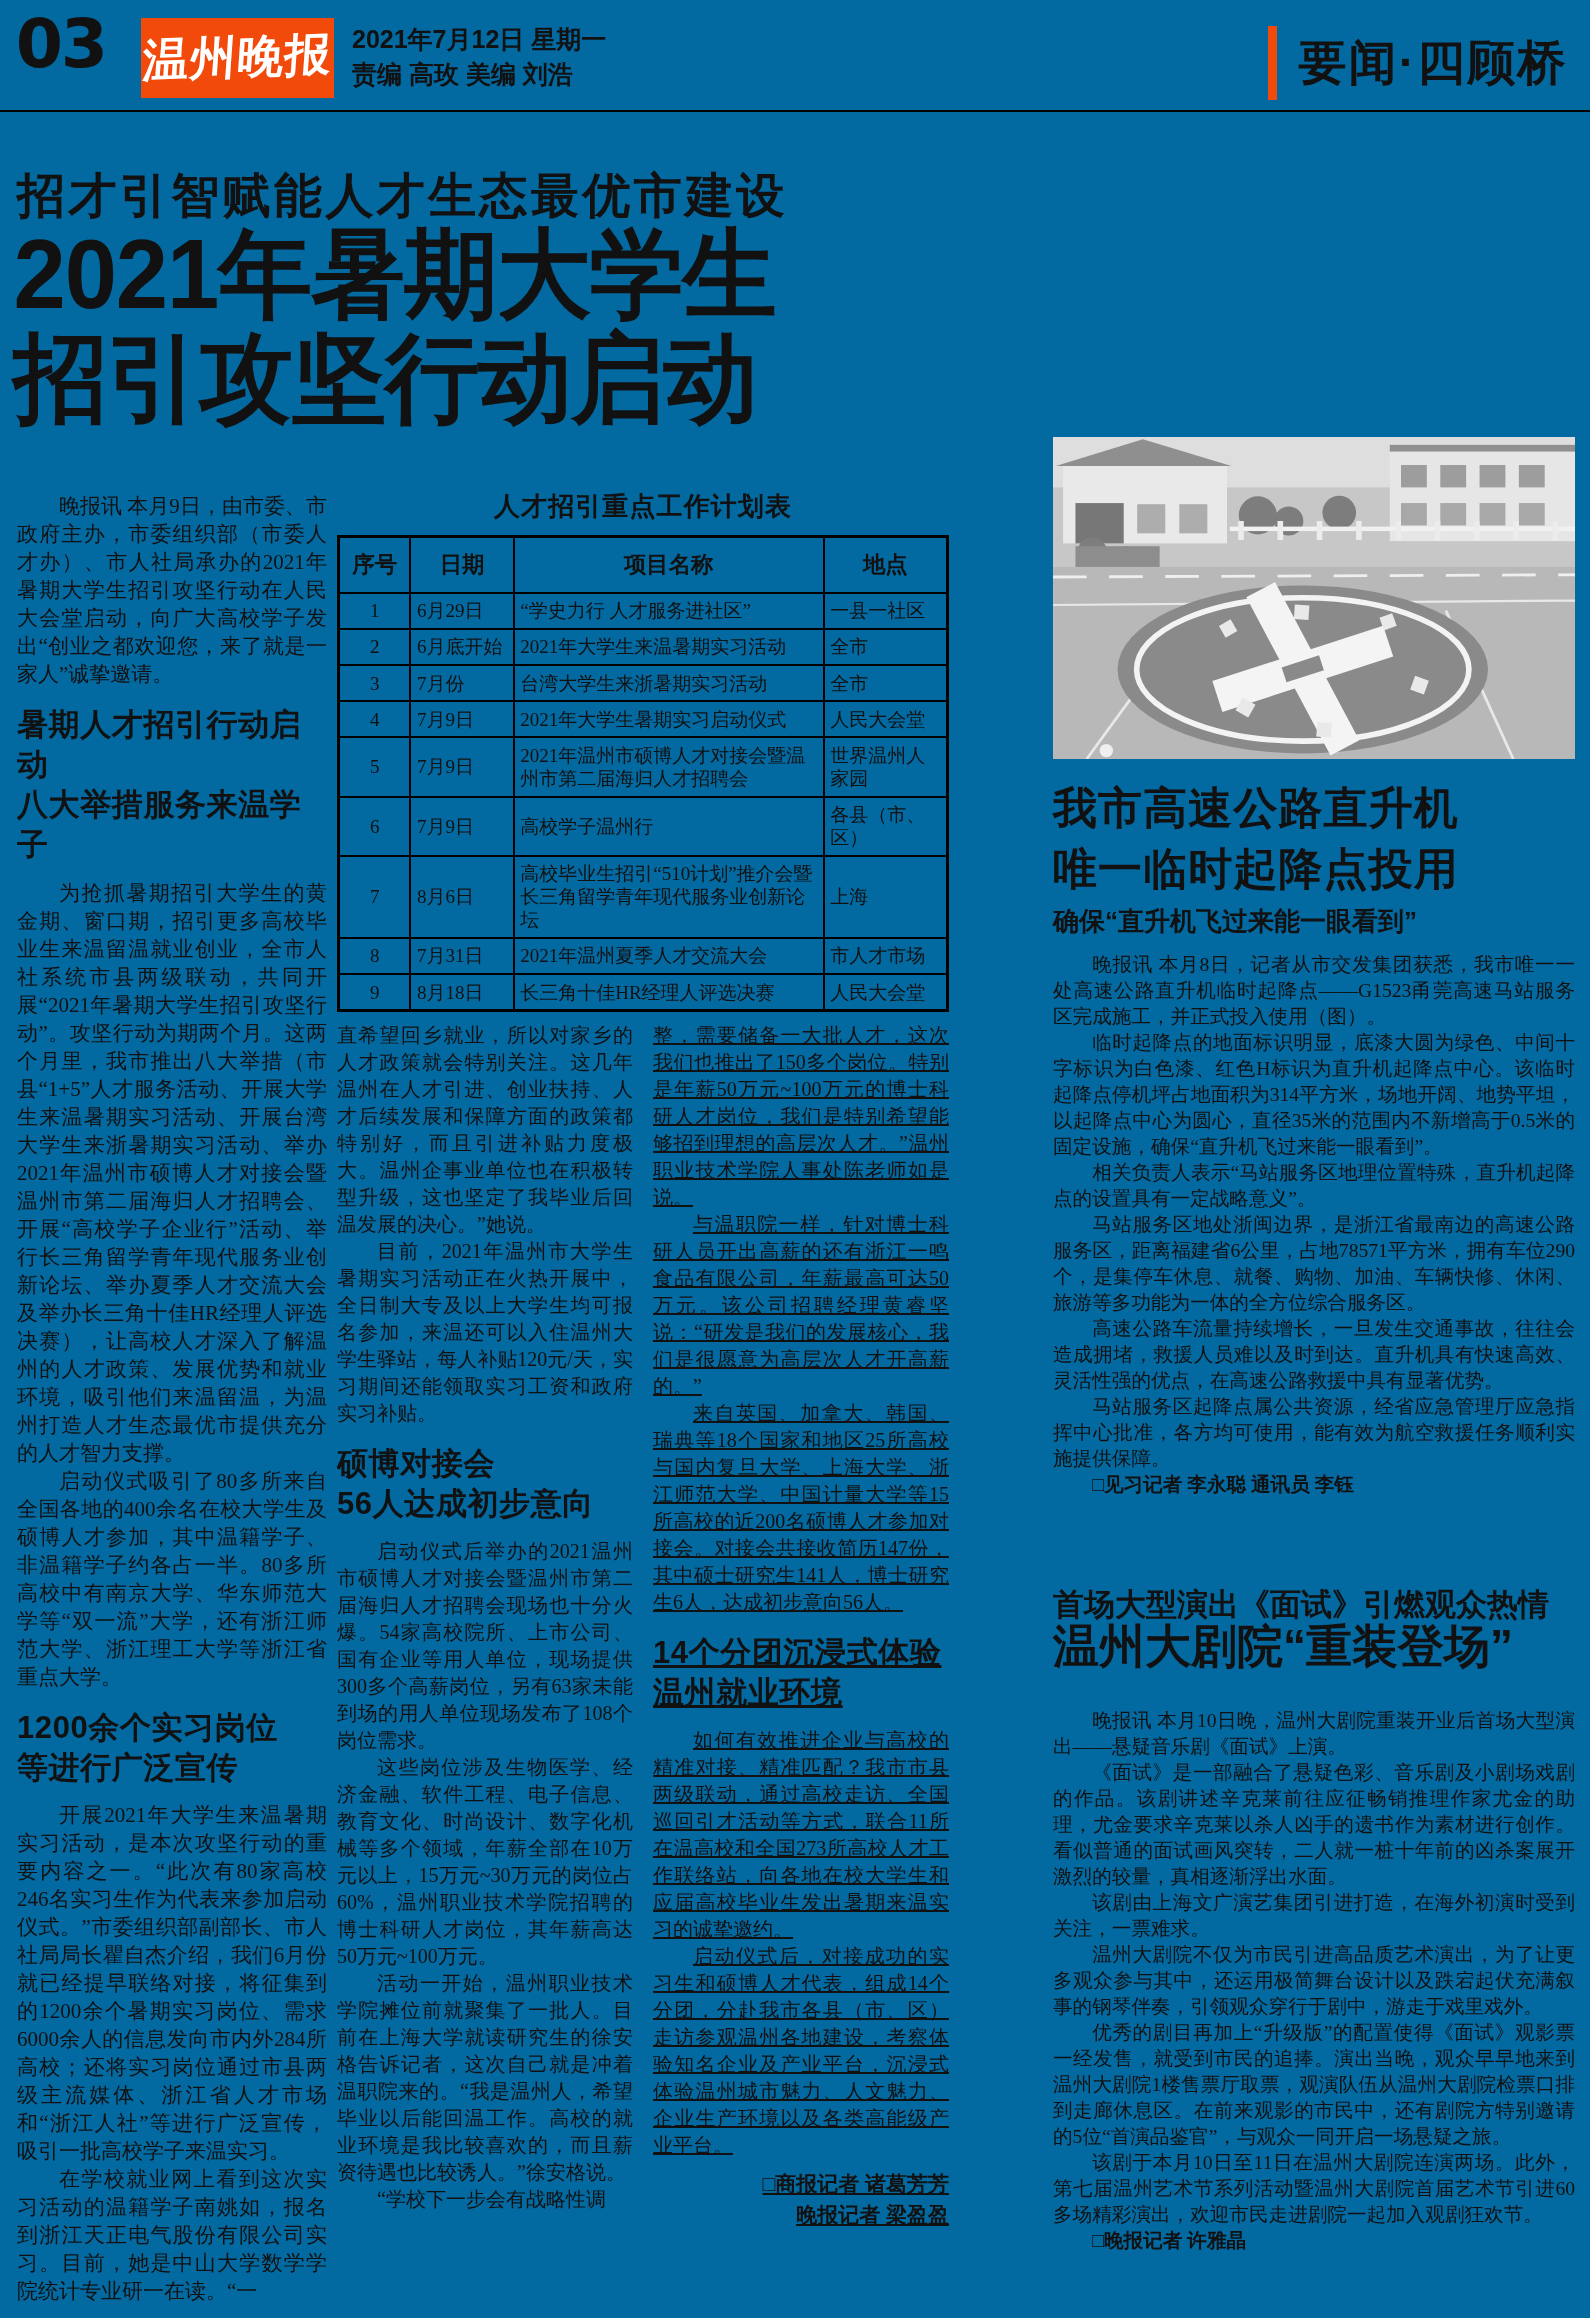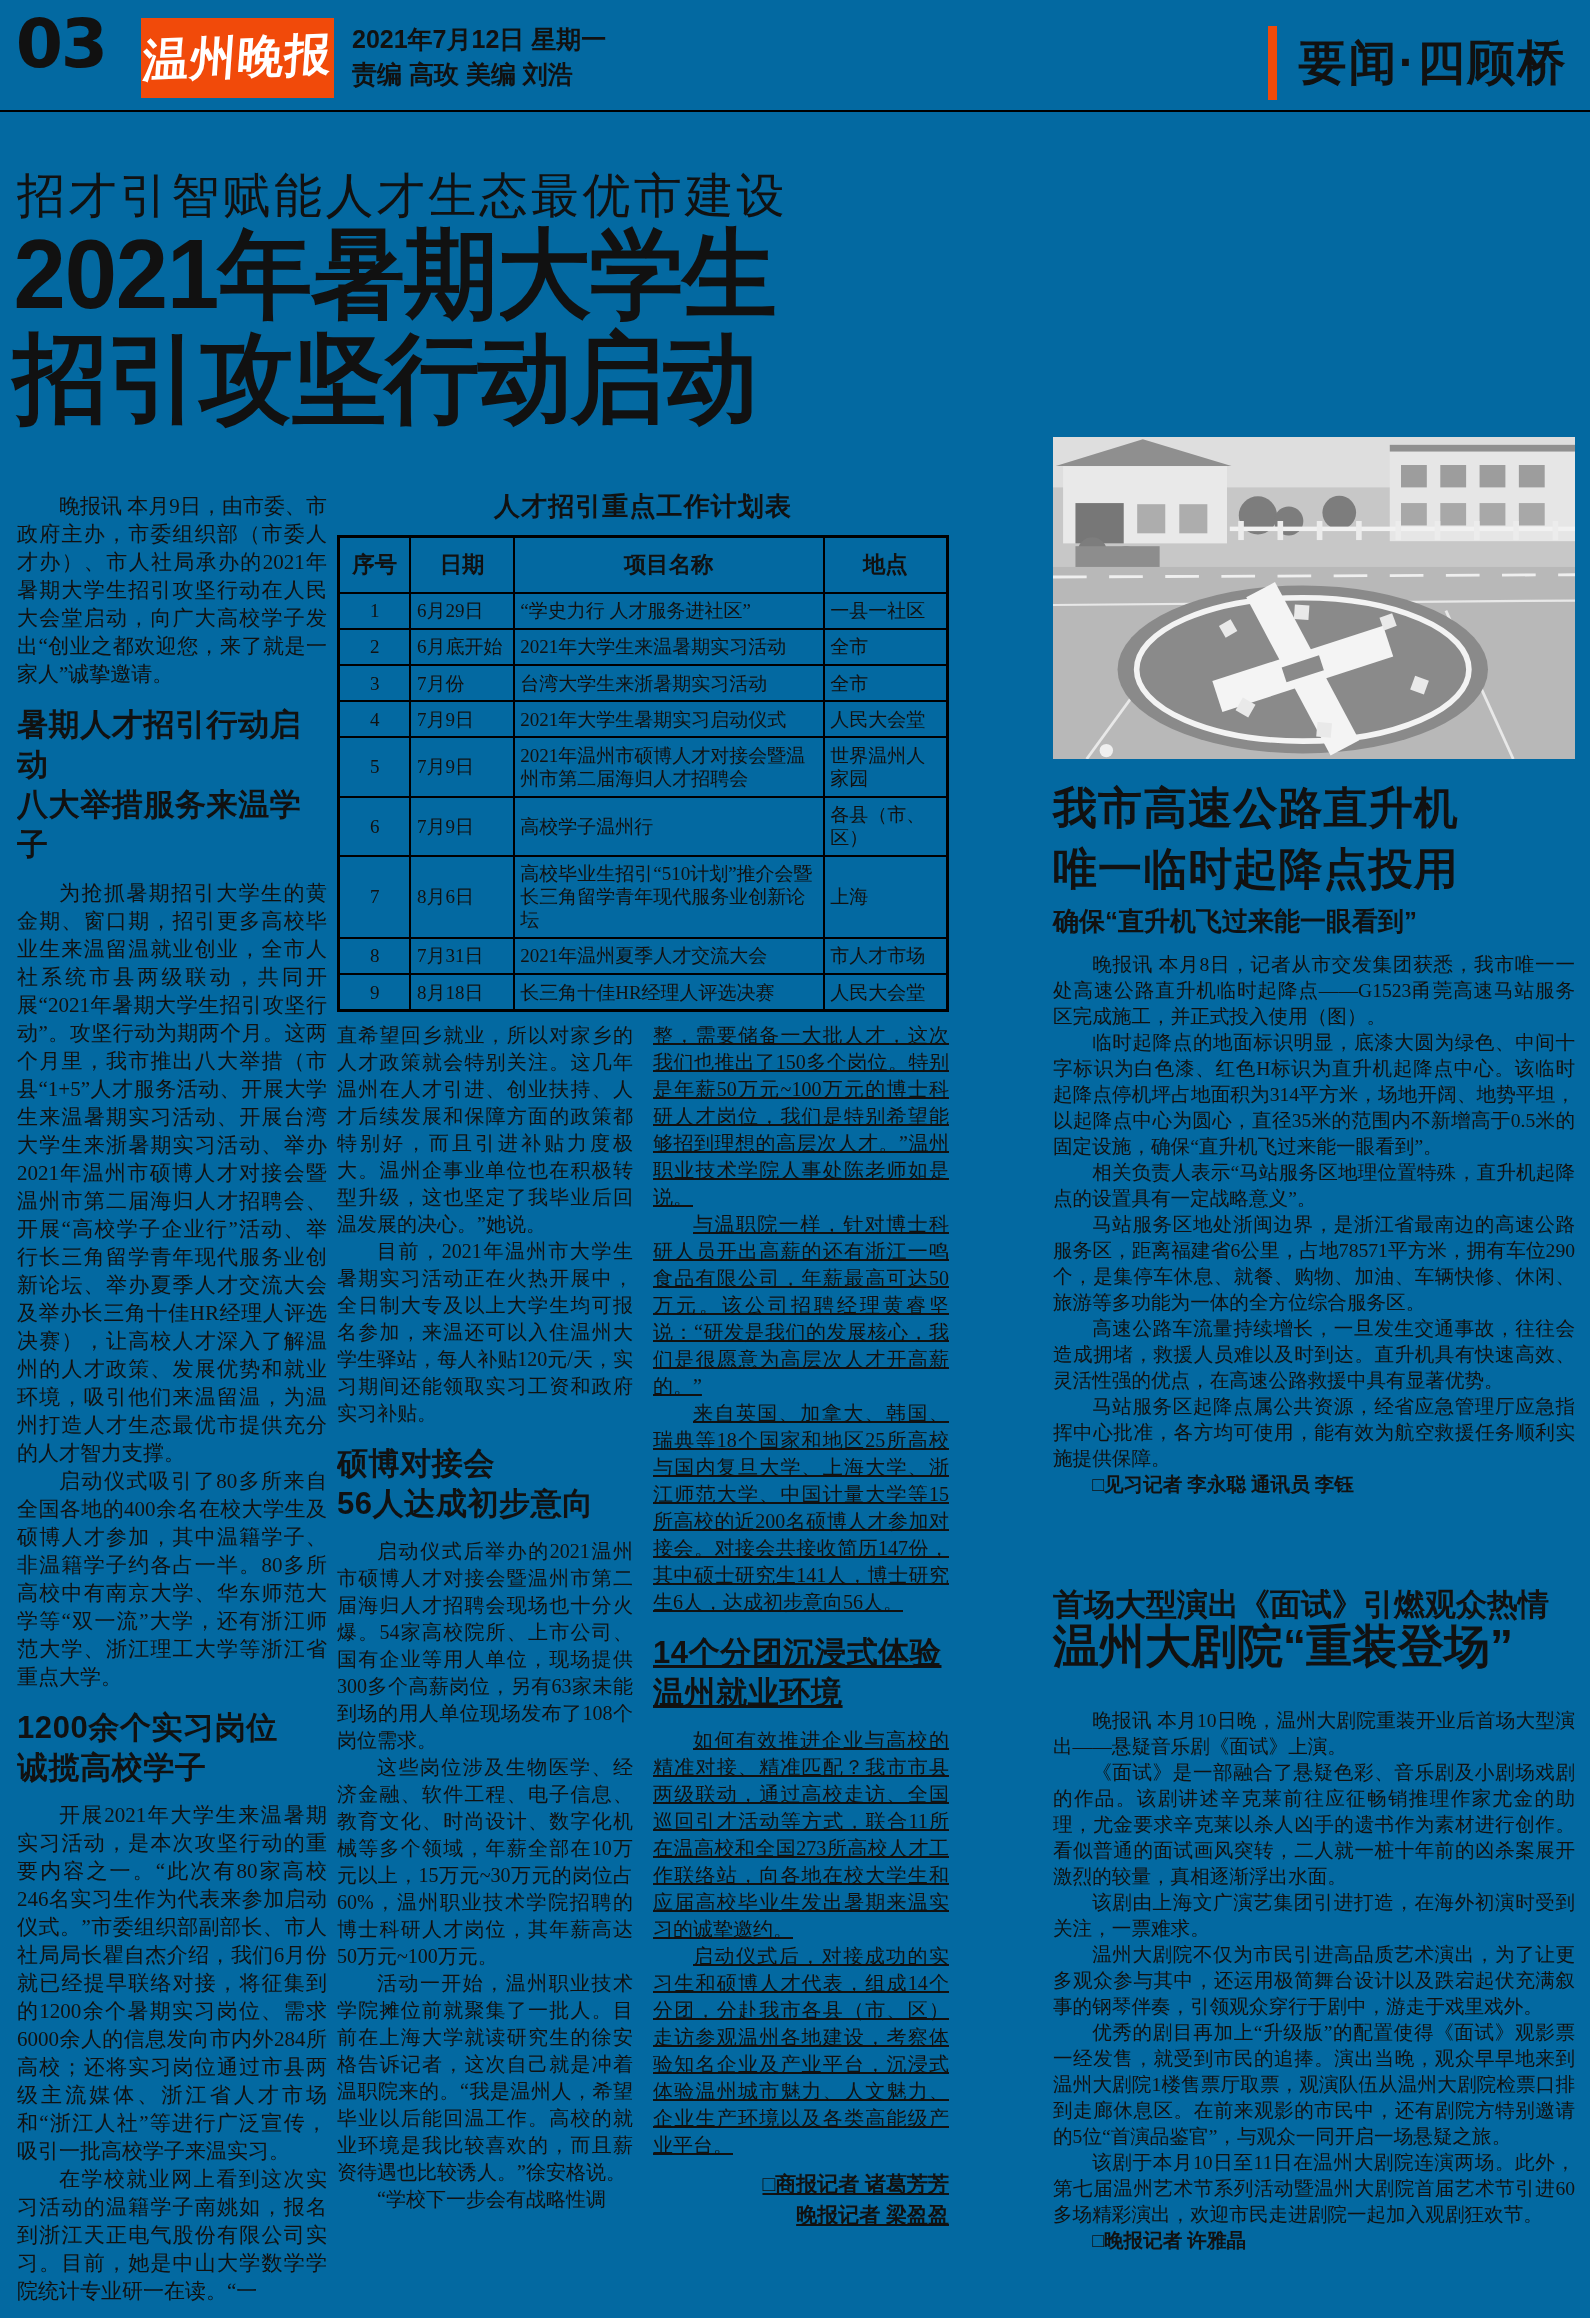--- a/index.html
+++ b/index.html
@@ -15,21 +15,21 @@
              transform:skewX(-6deg) rotate(-2deg);letter-spacing:1.1px;}
   .dateline{position:absolute;left:352px;top:22.4px;font-family:"Liberation Sans",sans-serif;
             font-weight:700;font-size:25px;line-height:35px;}
   .section-tag{position:absolute;right:22.4px;top:26px;display:flex;align-items:center;}
   .section-tag .bar{display:inline-block;width:9px;height:74px;background:var(--accent);margin-right:21px;}
   .section-tag .sec-text{font-family:"Liberation Sans",sans-serif;font-weight:900;font-size:48px;letter-spacing:2.2px;}
   .head-rule{position:absolute;left:0;top:110px;width:1590px;height:2.2px;background:#000;}
 
   
   .kicker{position:absolute;left:17px;top:164px;font-family:"Liberation Sans",sans-serif;
-          font-weight:400;font-size:48px;letter-spacing:3.4px;white-space:nowrap;}
+          font-weight:700;font-size:48px;letter-spacing:3.4px;white-space:nowrap;}
   .big-title{position:absolute;left:13.5px;top:223px;margin:0;font-family:"Liberation Sans",sans-serif;
              font-weight:900;font-size:94px;line-height:100px;letter-spacing:-1.1px;transform:scaleY(1.04);
              transform-origin:top left;}
 
   
   .col{position:absolute;overflow:hidden;text-align:justify;}
   .col p{margin:0;text-indent:2em;}
   .col p.cont{text-indent:0;}
   .col1{left:17px;top:492px;width:310px;height:1817px;font-size:21px;line-height:28px;}
   .col2{left:337px;top:1022px;width:296px;height:1288px;font-size:20px;line-height:27px;}
@@ -86,21 +86,21 @@
   <div class="head-rule"></div>
 
   <div class="kicker">招才引智赋能人才生态最优市建设</div>
   <h1 class="big-title"><span>2021年暑期大学生</span><br><span>招引攻坚行动启动</span></h1>
 
   <div class="col col1">
     <p>晚报讯 本月9日，由市委、市政府主办，市委组织部（市委人才办）、市人社局承办的2021年暑期大学生招引攻坚行动在人民大会堂启动，向广大高校学子发出“创业之都欢迎您，来了就是一家人”诚挚邀请。</p>
     <h3 class="subhead"><span>暑期人才招引行动启动</span><br><span>八大举措服务来温学子</span></h3>
     <p>为抢抓暑期招引大学生的黄金期、窗口期，招引更多高校毕业生来温留温就业创业，全市人社系统市县两级联动，共同开展“2021年暑期大学生招引攻坚行动”。攻坚行动为期两个月。这两个月里，我市推出八大举措（市县“1+5”人才服务活动、开展大学生来温暑期实习活动、开展台湾大学生来浙暑期实习活动、举办2021年温州市硕博人才对接会暨温州市第二届海归人才招聘会、开展“高校学子企业行”活动、举行长三角留学青年现代服务业创新论坛、举办夏季人才交流大会及举办长三角十佳HR经理人评选决赛），让高校人才深入了解温州的人才政策、发展优势和就业环境，吸引他们来温留温，为温州打造人才生态最优市提供充分的人才智力支撑。</p>
     <p>启动仪式吸引了80多所来自全国各地的400余名在校大学生及硕博人才参加，其中温籍学子、非温籍学子约各占一半。80多所高校中有南京大学、华东师范大学等“双一流”大学，还有浙江师范大学、浙江理工大学等浙江省重点大学。</p>
-    <h3 class="subhead"><span>1200余个实习岗位</span><br><span>诚揽高校学子</span></h3>
+    <h3 class="subhead"><span>1200余个实习岗位</span><br><span>等进行广泛宣传</span></h3>
     <p>开展2021年大学生来温暑期实习活动，是本次攻坚行动的重要内容之一。“此次有80家高校246名实习生作为代表来参加启动仪式。”市委组织部副部长、市人社局局长瞿自杰介绍，我们6月份就已经提早联络对接，将征集到的1200余个暑期实习岗位、需求6000余人的信息发向市内外284所高校；还将实习岗位通过市县两级主流媒体、浙江省人才市场和“浙江人社”等进行广泛宣传，吸引一批高校学子来温实习。</p>
     <p>在学校就业网上看到这次实习活动的温籍学子南姚如，报名到浙江天正电气股份有限公司实习。目前，她是中山大学数学学院统计专业研一在读。“一</p>
   </div>
 
   <div class="table-block">
     <div class="table-title">人才招引重点工作计划表</div>
     <table class="plan">
       <thead>
         <tr>
           <th>序号</th>

